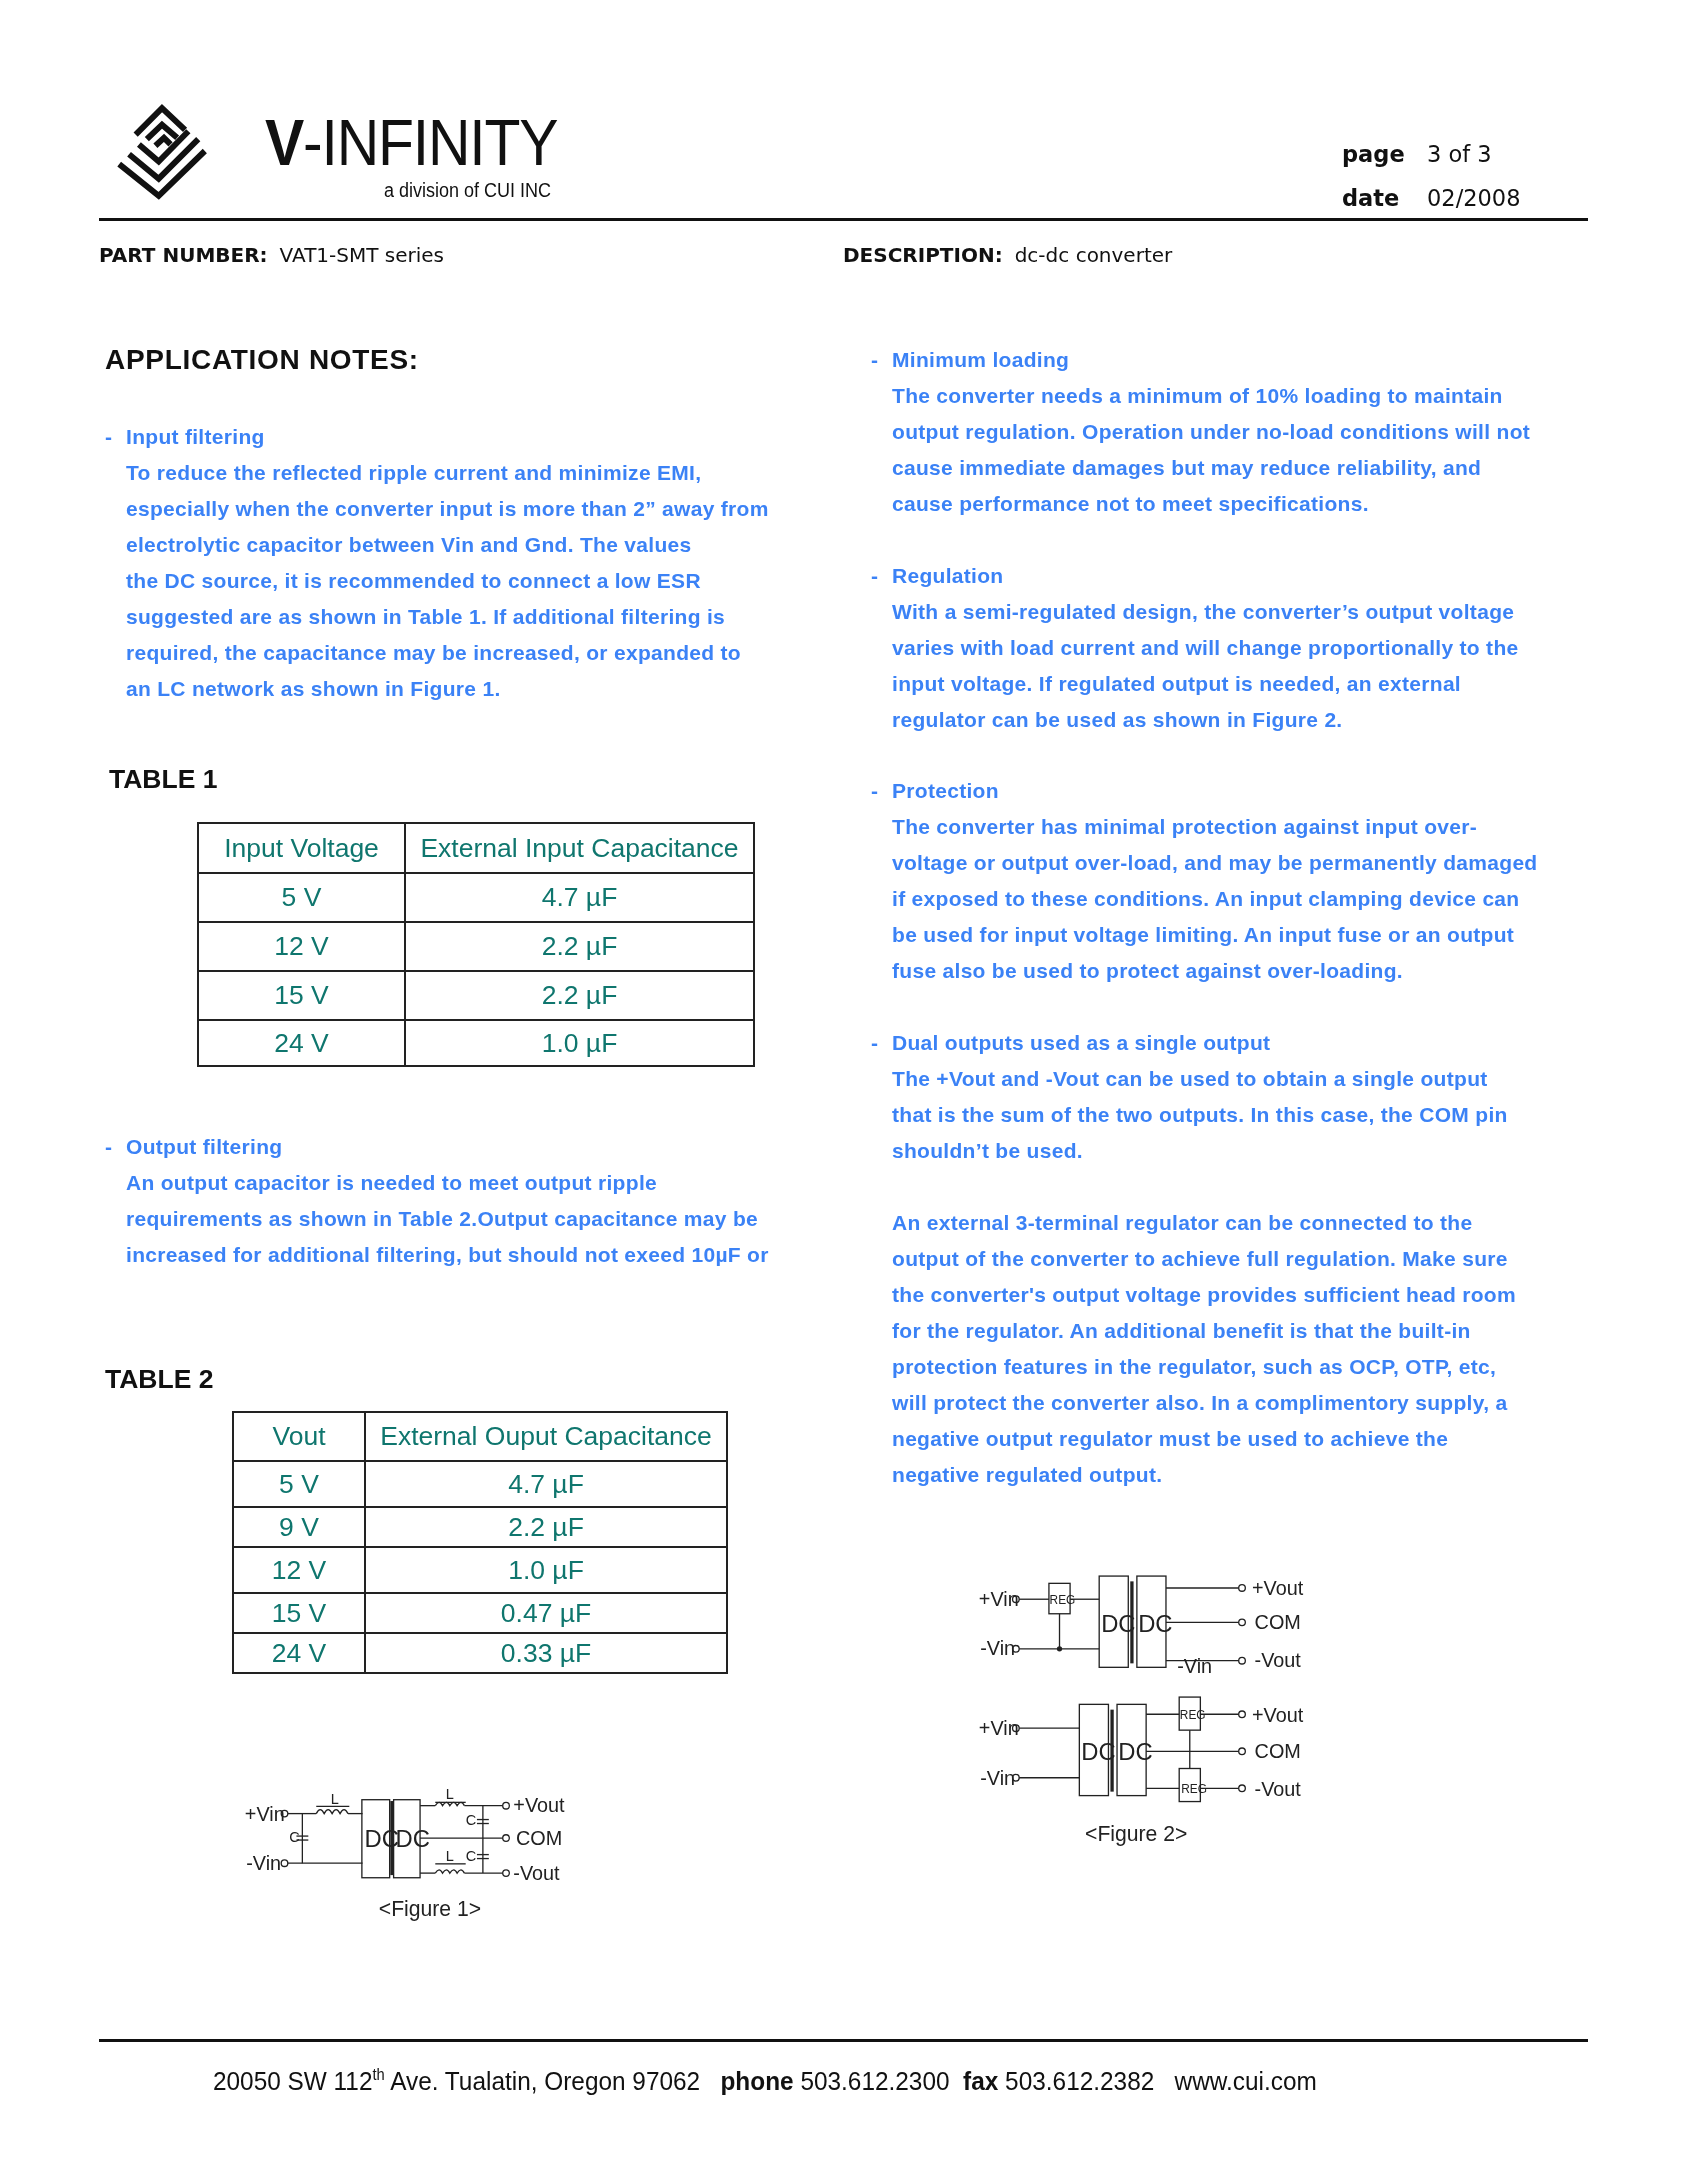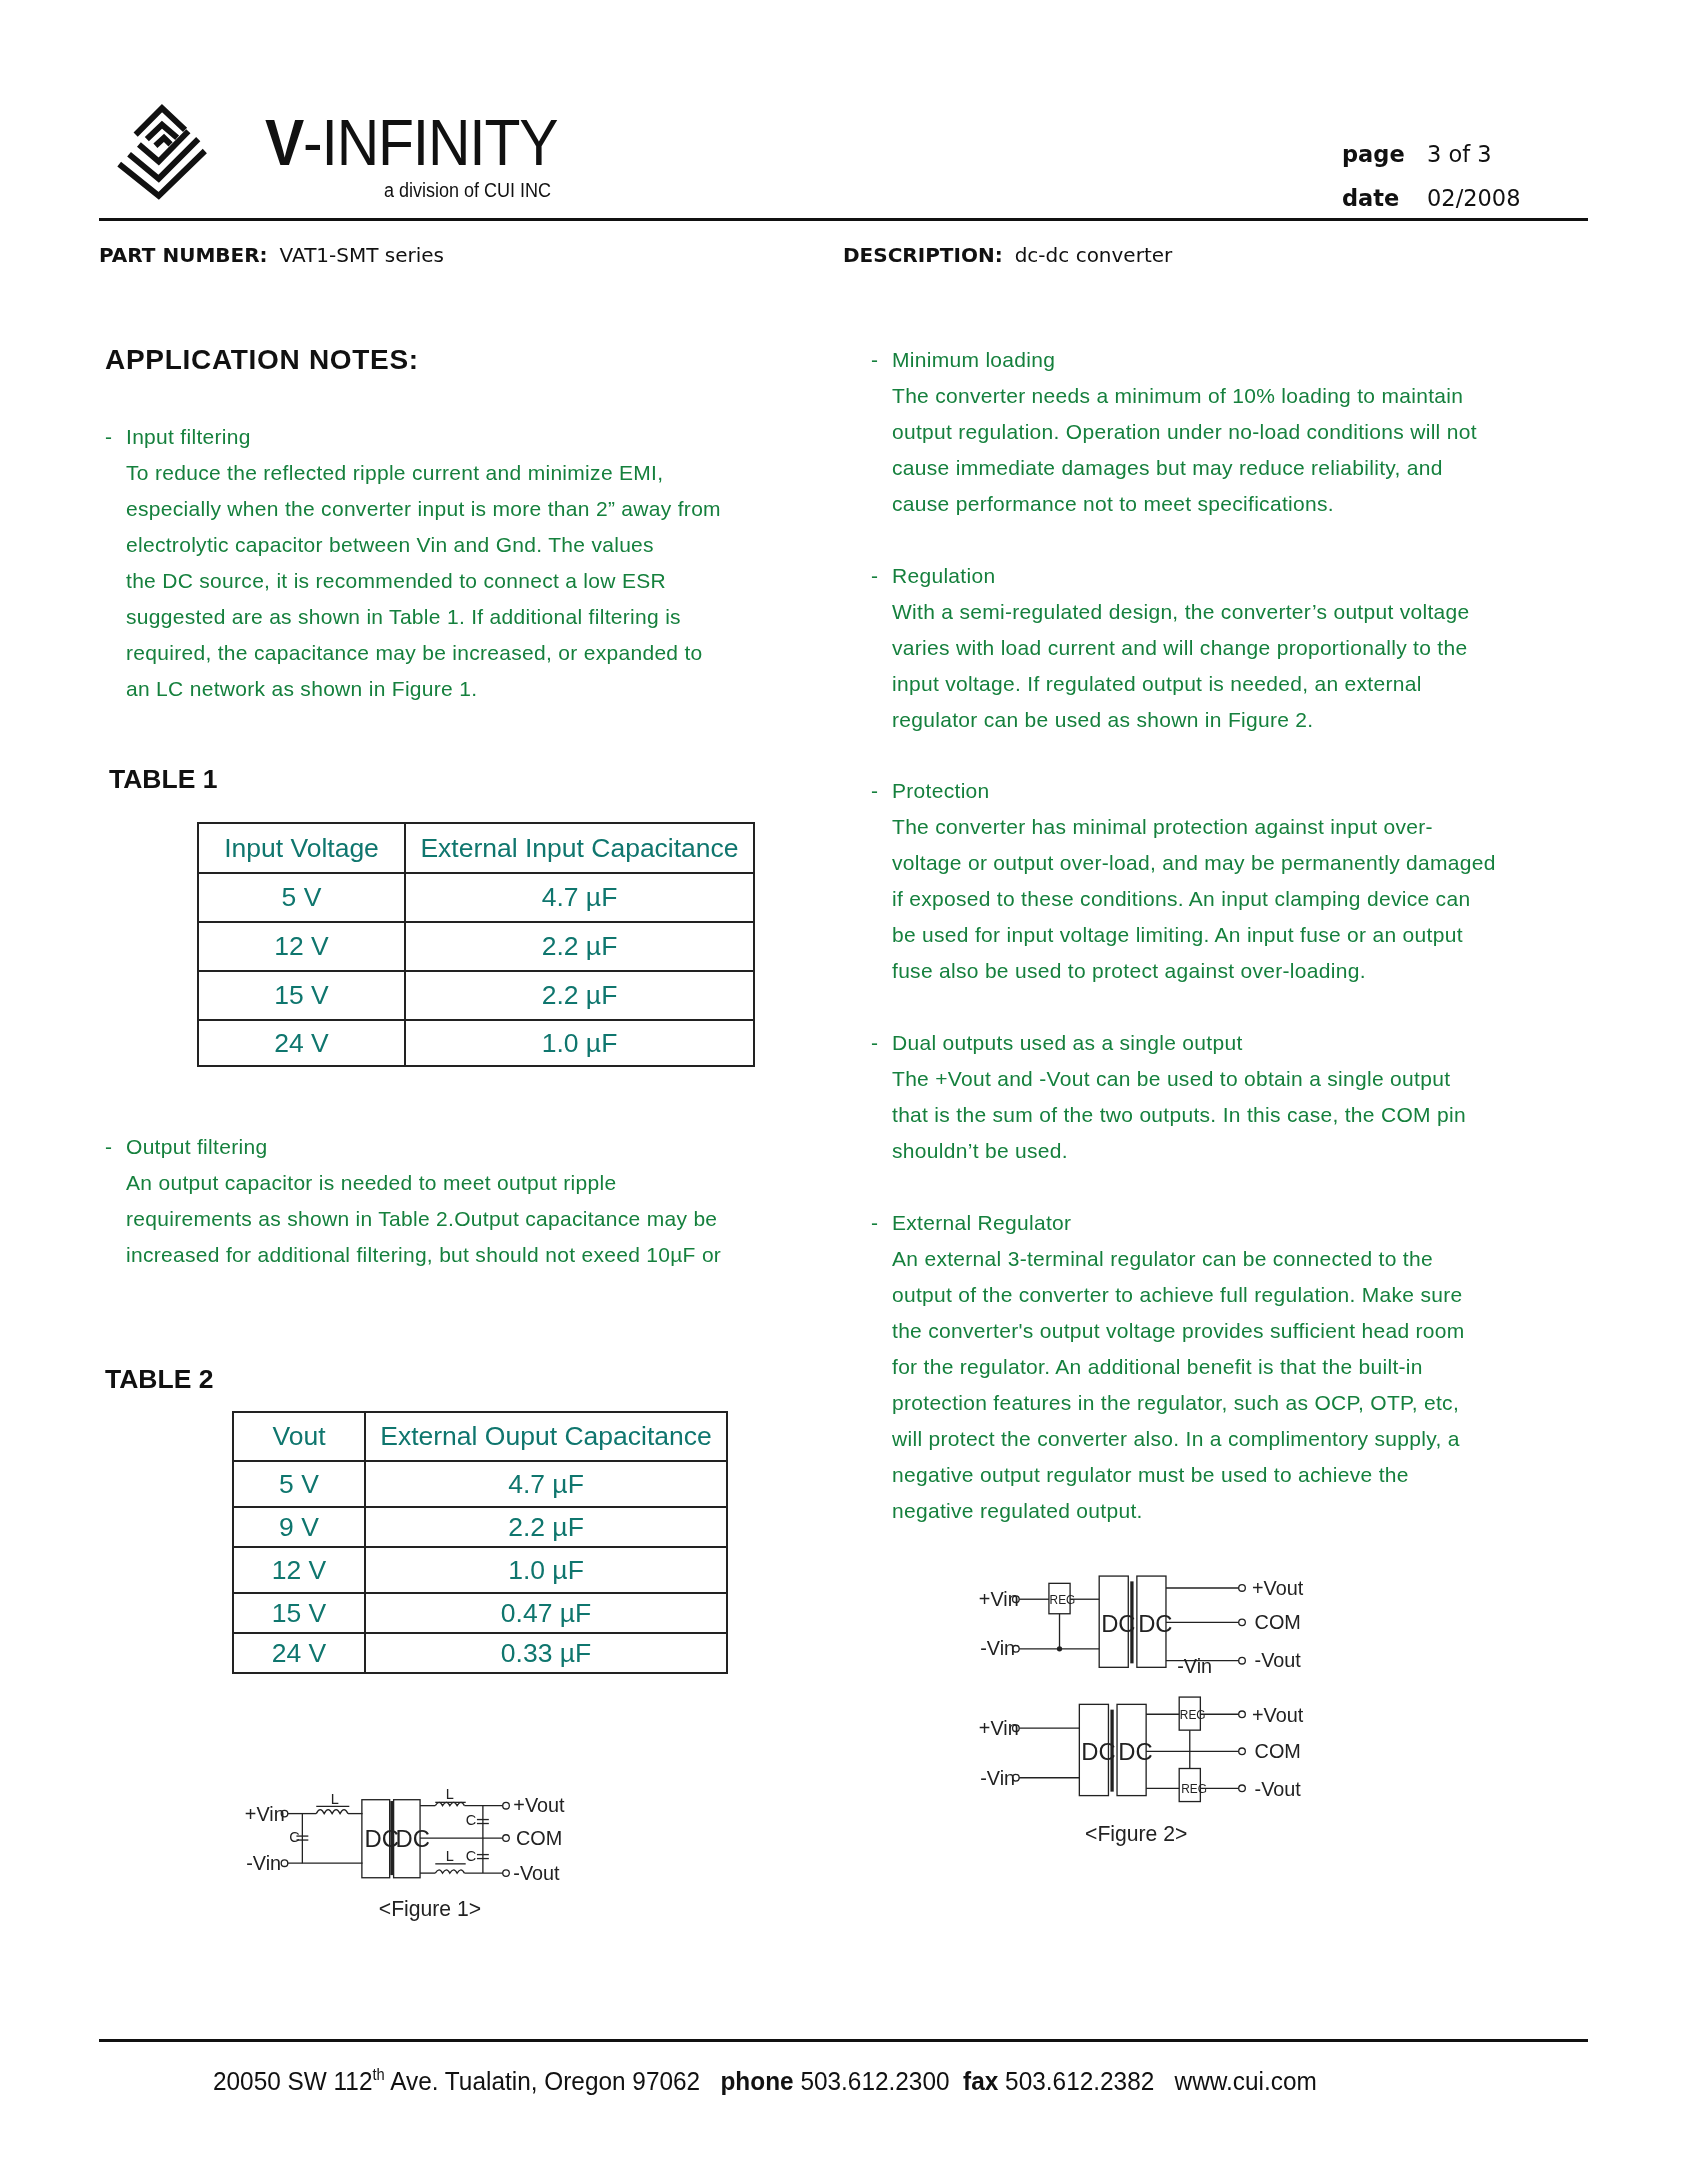--- a/index.html
+++ b/index.html
@@ -10,21 +10,21 @@
   .logo-mark { left: 0; top: 0; width: 112px; height: 106px; }
   .brand { left: 159px; top: 13.2px; font-family: "Liberation Sans", sans-serif; font-size: 64px; letter-spacing: -1.3px; line-height: 1; color: #111; transform: scaleX(0.92); transform-origin: left; }
   .brand .v { font-weight: bold; }
   .brand-sub { left: 278px; top: 81px; font-family: "Liberation Sans", sans-serif; font-size: 20px; color: #111; transform: scaleX(0.9); transform-origin: left; }
   .page-meta { left: 1342px; top: 132px; font-size: 22.5px; line-height: 44px; }
   .page-meta .k { font-weight: bold; display: inline-block; width: 85px; }
   .rule-top { left: 99px; top: 218px; width: 1489px; height: 2.6px; background: #111; }
   .part-row { top: 243px; font-size: 20px; }
   .part-row .k { font-weight: bold; margin-right: 12px; }
   
-  .col { font-family: "Liberation Sans", sans-serif; font-size: 21px; line-height: 36px; color: #15803d; letter-spacing: 0.3px; }
+  .col { font-family: "Liberation Sans", sans-serif; font-size: 21px; line-height: 36px; color: #3b82f6; letter-spacing: 0.3px; font-weight: bold; }
   .h-app { left: 105px; top: 344px; font-family: "Liberation Sans", sans-serif; font-weight: bold; font-size: 28px; letter-spacing: 0.7px; }
   .note { position: absolute; }
   .note .title { display: block; }
   .note .title::before { content: "-"; position: absolute; left: -21px; }
   .note .body { display: block; }
   .tbl-title { font-family: "Liberation Sans", sans-serif; font-weight: bold; font-size: 26.5px; }
   table.spec { border-collapse: collapse; font-family: "Liberation Sans", sans-serif; font-size: 26.5px; color: #0f766e; }
   table.spec td, table.spec th { border: 2.6px solid #222; text-align: center; font-weight: normal; padding: 0; }
   
   .rule-bot { left: 99px; top: 2039px; width: 1489px; height: 2.6px; background: #111; }
@@ -223,21 +223,20 @@
 </div>
 
 <div class="note col" style="left:892px; top:1025px;">
   <span class="title">Dual outputs used as a single output</span>
   <span class="body">The +Vout and -Vout can be used to obtain a single output</span>
   <span class="body">that is the sum of the two outputs.  In this case, the COM pin</span>
   <span class="body">shouldn’t be used.</span>
 </div>
 
 <div class="note col" style="left:892px; top:1205px;">
-  <span class="title">External Regulator</span>
   <span class="body">An external 3-terminal regulator can be connected to the</span>
   <span class="body">output of the converter to achieve full regulation.  Make sure</span>
   <span class="body">the converter's output voltage provides sufficient head room</span>
   <span class="body">for the regulator.  An additional benefit is that the built-in</span>
   <span class="body">protection features in the regulator, such as OCP, OTP, etc,</span>
   <span class="body">will protect the converter also.  In a complimentory supply, a</span>
   <span class="body">negative output regulator must be used to achieve the</span>
   <span class="body">negative regulated output.</span>
 </div>
 

